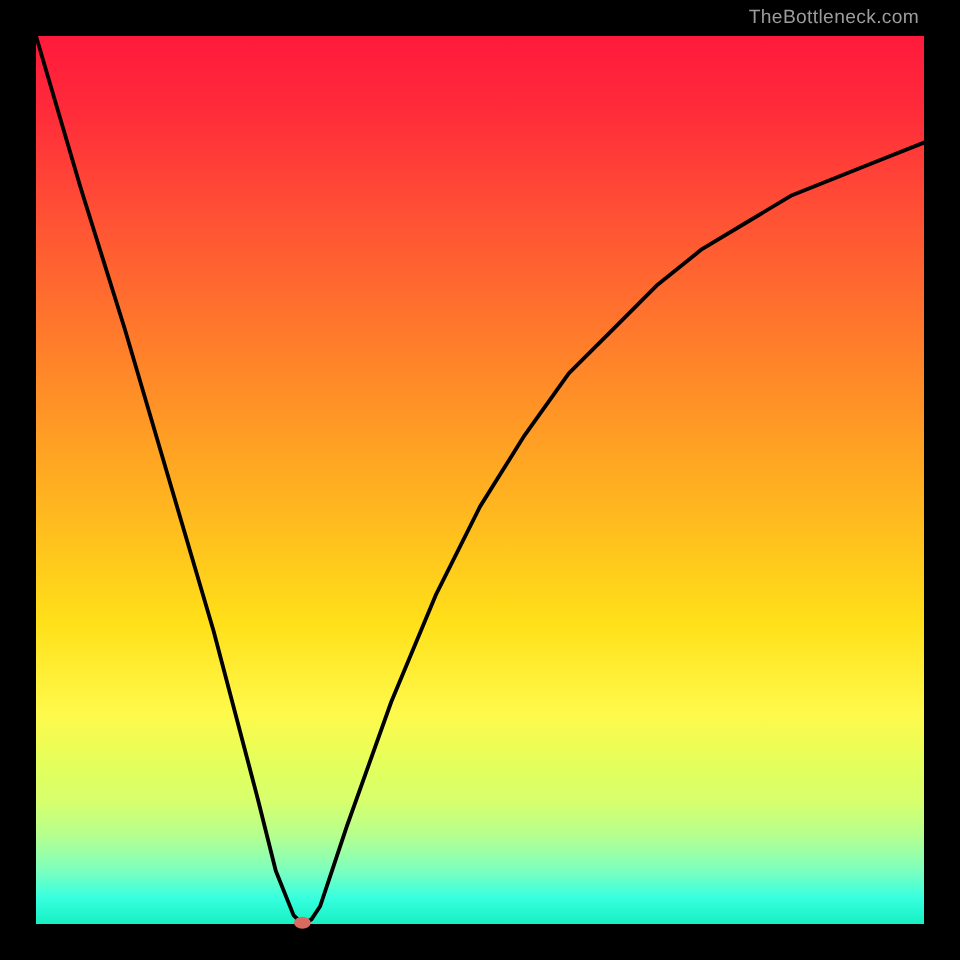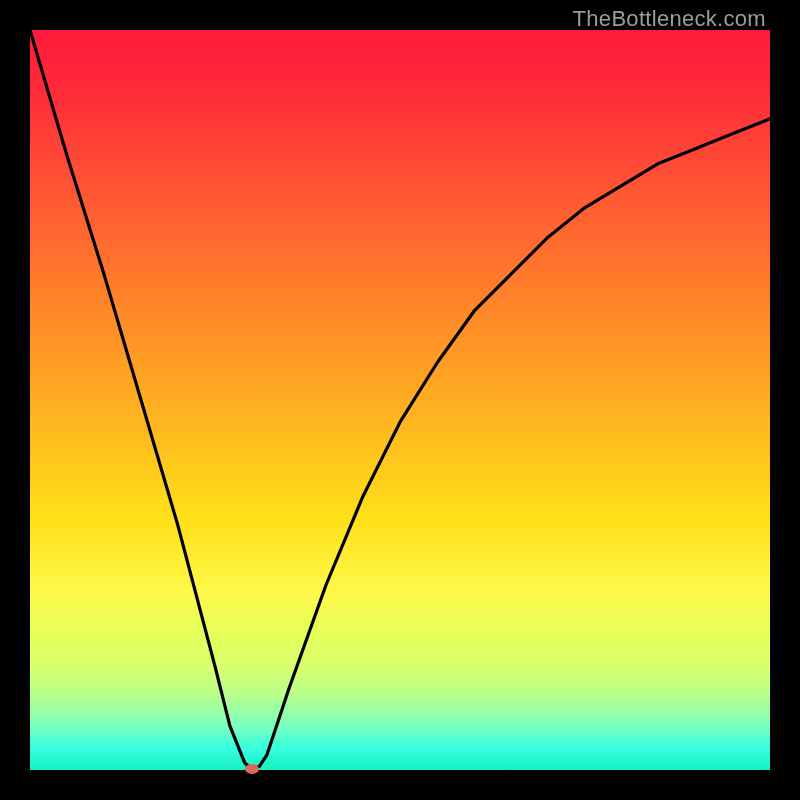--- a/index.html
+++ b/index.html
@@ -32,21 +32,21 @@
       #7cffbf 94%,
       #38ffdf 97%,
       #16f0c2 100%
     );
   }
   .attribution {
     position: absolute;
     top: 6px;
     right: 34px;
     font-family: Arial, Helvetica, sans-serif;
-    font-size: 22px;
+    font-size: 16px;
     color: #9c9c9c;
     letter-spacing: 0.3px;
   }
   svg.curve {
     position: absolute;
     left: 0;
     top: 0;
     width: 740px;
     height: 740px;
   }

